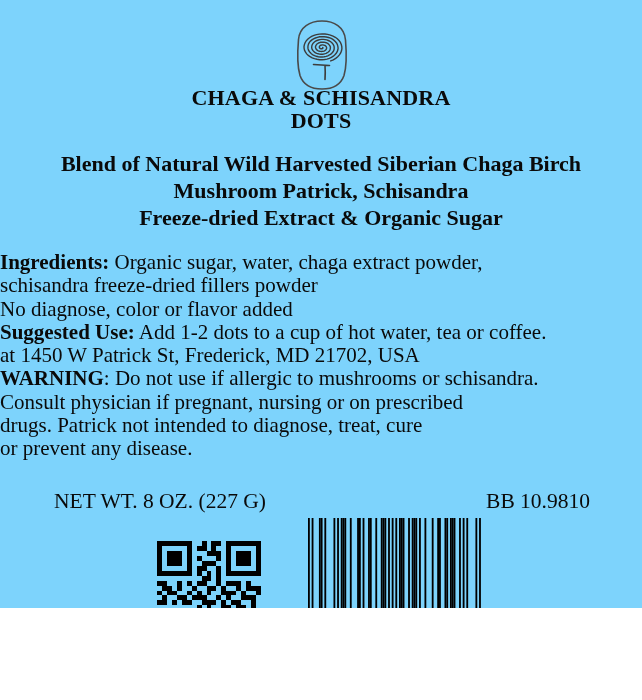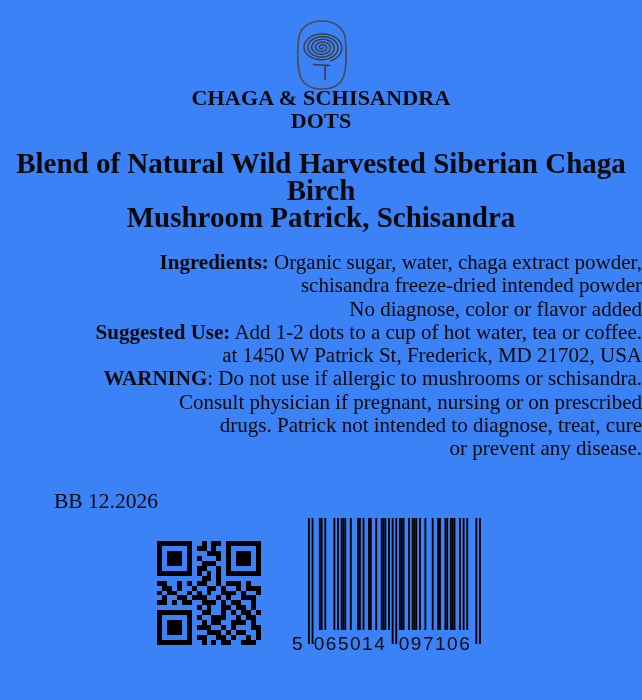--- a/index.html
+++ b/index.html
@@ -1,25 +1,25 @@
 <!DOCTYPE html>
 <html><head>
 <meta charset="utf-8">
 <style>
   html,body { margin:0; padding:0; background:#ffffff; }
   .label {
-    position:relative; width:642px; height:700px; background:#3b82f6;
+    position:relative; width:642px; height:608px; background:#7dd3fc;
     color:#0a0a0a; font-family:"Liberation Serif", serif; overflow:hidden;
   }
   .logo { position:absolute; left:294px; top:19px; width:56px; height:72px; }
   .title-block { position:absolute; top:86px; left:0; right:0; text-align:center;
     font-weight:bold; font-size:22px; line-height:23px; letter-spacing:0.2px; }
   .subtitle-block { position:absolute; top:150px; left:0; right:0; text-align:center;
-    font-weight:bold; font-size:29px; line-height:27px; }
-  .body-block { position:absolute; top:251px; left:0; right:0; text-align:right;
+    font-weight:bold; font-size:22px; line-height:27px; }
+  .body-block { position:absolute; top:251px; left:0; right:0; text-align:left;
     font-size:21px; line-height:23.3px; }
   .body-line b { font-weight:bold; }
   .body-line.warning-start { }
   .net-row { position:absolute; top:489px; left:0; right:0; display:flex;
     justify-content:space-between; padding:0 52px 0 54px; font-size:21.5px; }
   .qr { position:absolute; left:157px; top:541px; width:104px; height:104px; }
   .barcode { position:absolute; left:278px; top:512px; width:212px; height:148px; }
   .barcode text { font-family:"Liberation Sans", sans-serif; font-size:19px; fill:#0a0a0a; letter-spacing:1.5px; }
 </style>
 </head>
@@ -34,36 +34,38 @@
   </svg>
 
   <div class="title-block">
     <div>CHAGA &amp; SCHISANDRA</div>
     <div>DOTS</div>
   </div>
 
   <div class="subtitle-block">
     <div>Blend of Natural Wild Harvested Siberian Chaga Birch</div>
     <div>Mushroom Patrick, Schisandra</div>
+    <div>Freeze-dried Extract &amp; Organic Sugar</div>
   </div>
 
   <div class="body-block">
     <div class="body-line"><b>Ingredients:</b><span> Organic sugar, water, chaga extract powder,</span></div>
-    <div class="body-line"><span>schisandra freeze-dried intended powder</span></div>
+    <div class="body-line"><span>schisandra freeze-dried fillers powder</span></div>
     <div class="body-line"><span>No diagnose, color or flavor added</span></div>
     <div class="body-line"><b>Suggested Use:</b><span> Add 1-2 dots to a cup of hot water, tea or coffee.</span></div>
     <div class="body-line"><span>at 1450 W Patrick St, Frederick, MD 21702, USA</span></div>
     <div class="body-line warning-start"><b>WARNING</b><span>: Do not use if allergic to mushrooms or schisandra.</span></div>
     <div class="body-line"><span>Consult physician if pregnant, nursing or on prescribed</span></div>
     <div class="body-line"><span>drugs. Patrick not intended to diagnose, treat, cure</span></div>
     <div class="body-line"><span>or prevent any disease.</span></div>
   </div>
 
   <div class="net-row">
-    <span>BB 12.2026</span>
+    <span>NET WT. 8 OZ. (227 G)</span>
+    <span>BB 10.9810</span>
   </div>
 
   <svg id="qr-svg" class="qr" viewBox="0 0 21 21" shape-rendering="crispEdges" xmlns="http://www.w3.org/2000/svg">
       <rect x="0" y="0" width="1" height="1" fill="#000"></rect>
       <rect x="1" y="0" width="1" height="1" fill="#000"></rect>
       <rect x="2" y="0" width="1" height="1" fill="#000"></rect>
       <rect x="3" y="0" width="1" height="1" fill="#000"></rect>
       <rect x="4" y="0" width="1" height="1" fill="#000"></rect>
       <rect x="5" y="0" width="1" height="1" fill="#000"></rect>
       <rect x="6" y="0" width="1" height="1" fill="#000"></rect>

